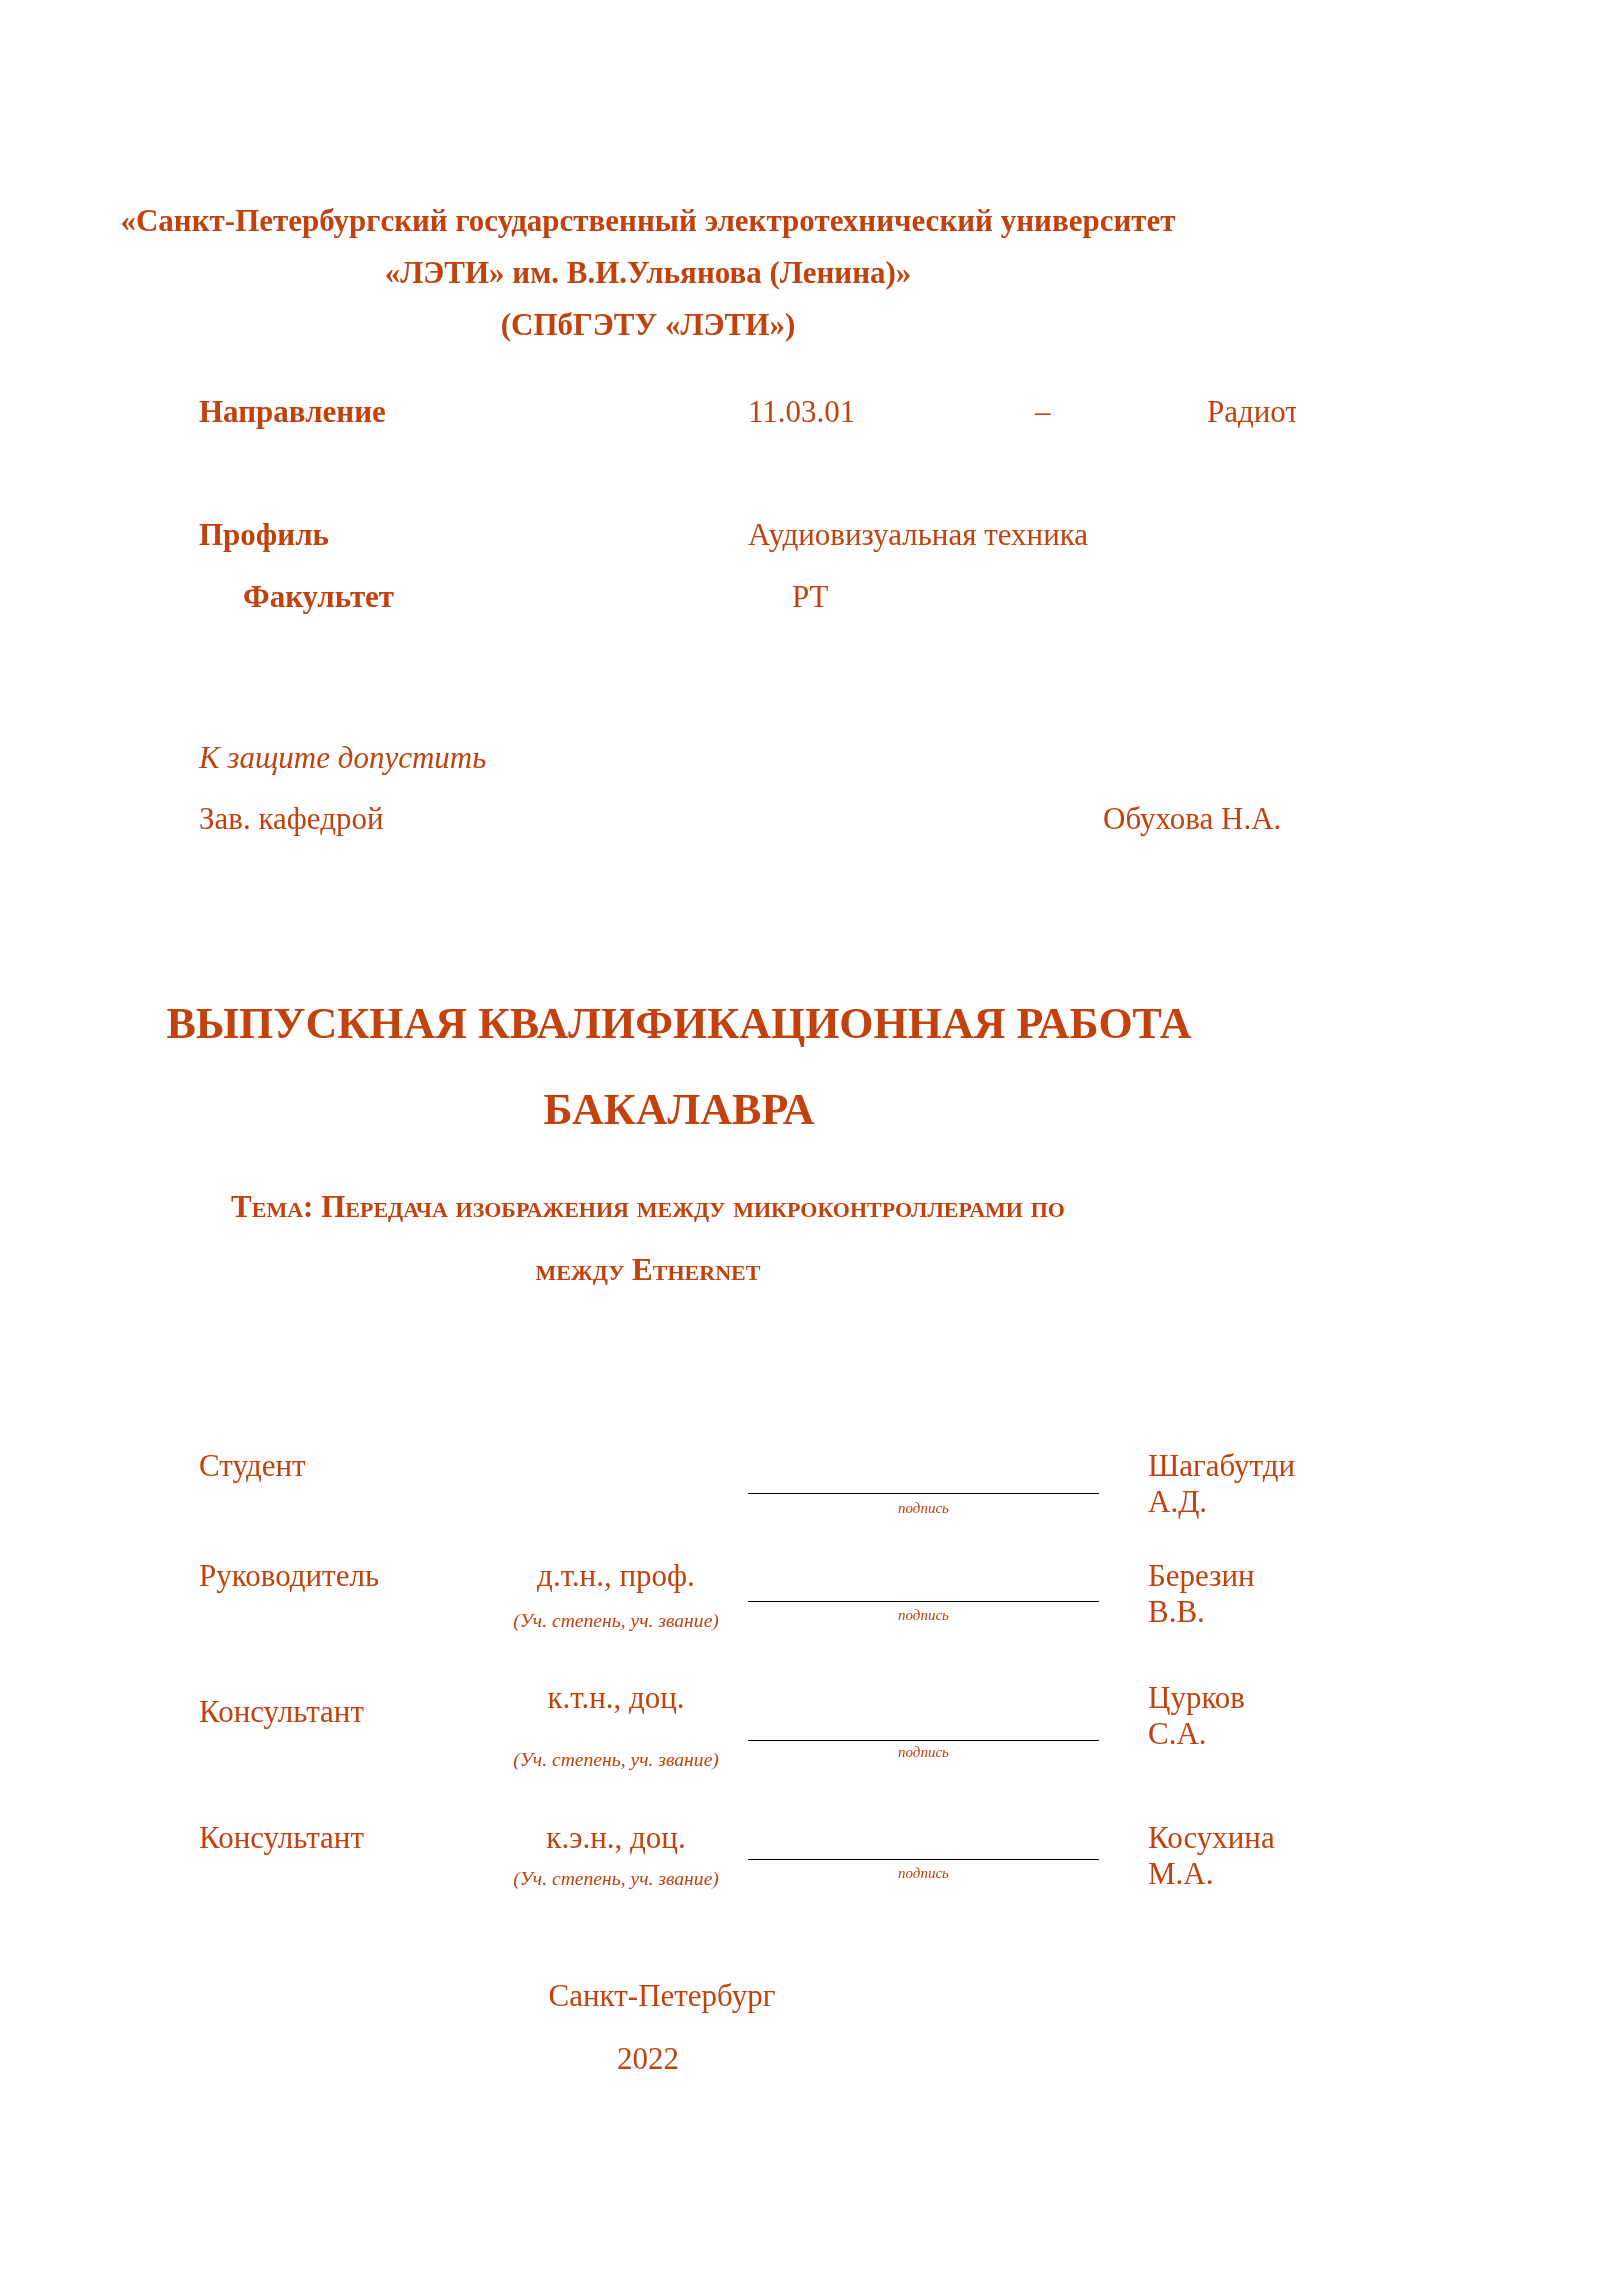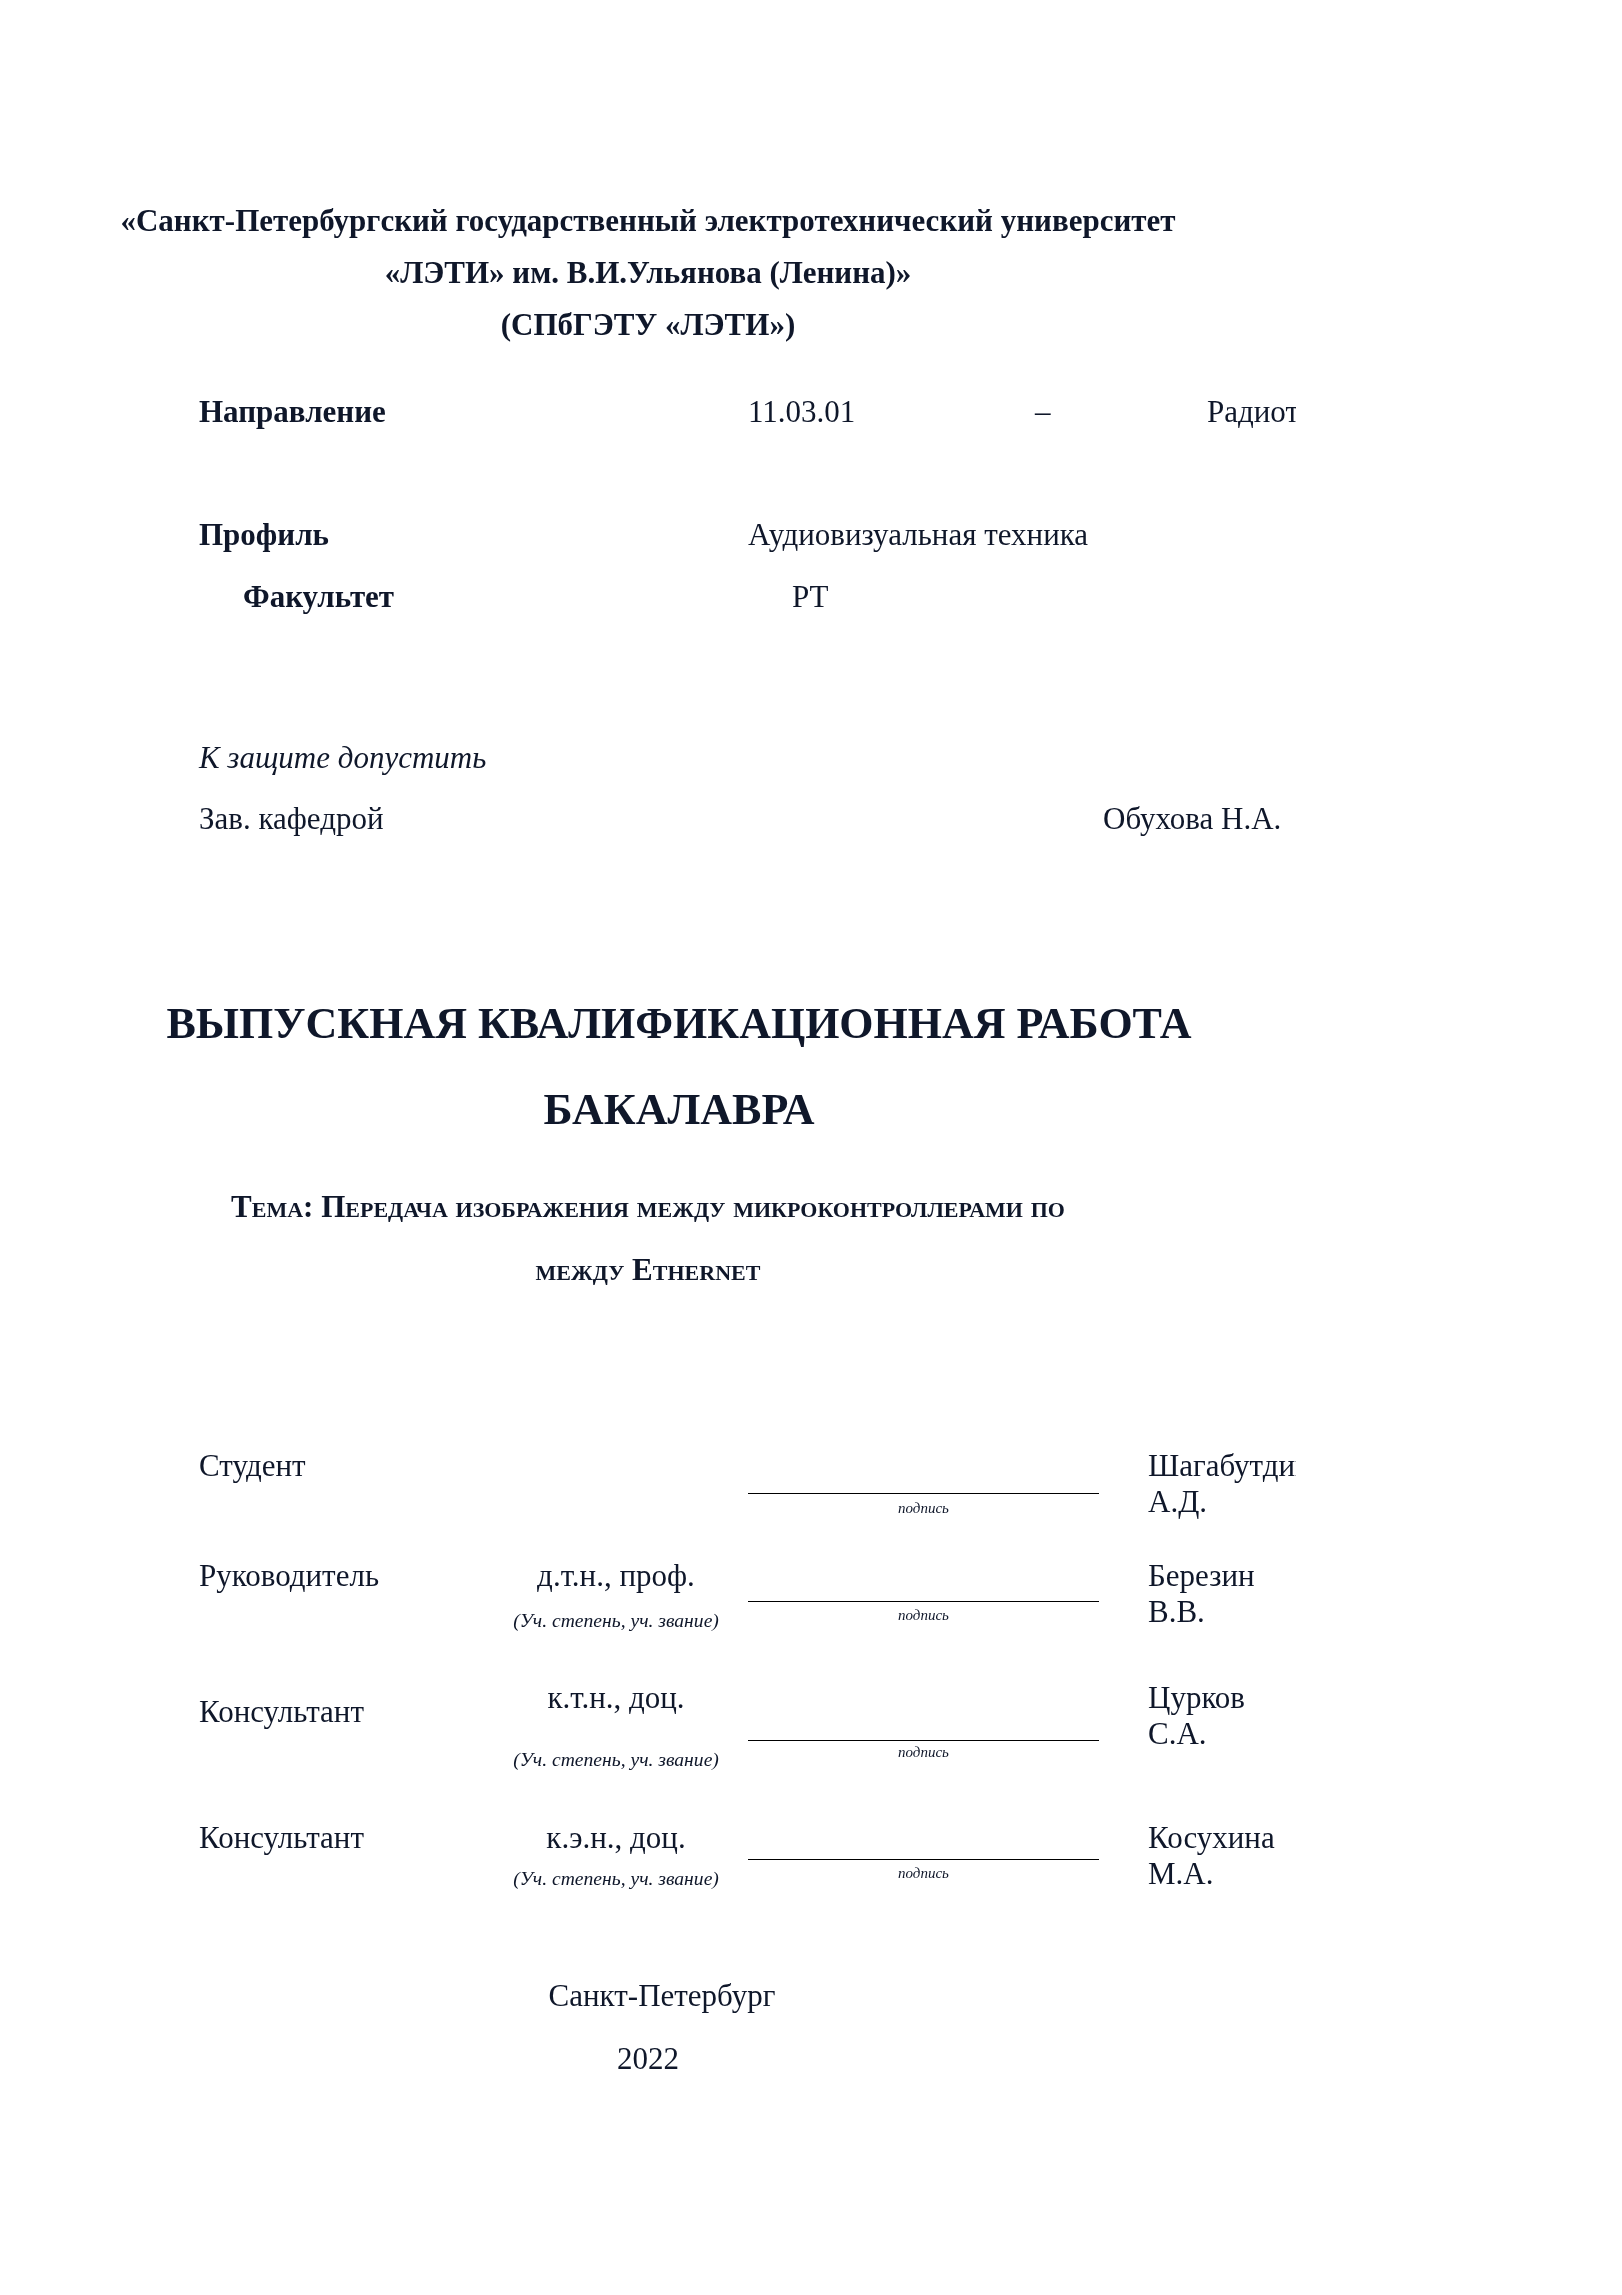--- a/index.html
+++ b/index.html
@@ -2,21 +2,21 @@
 <html style="font-size:12.6px"><head>
 <meta charset="utf-8">
 <style>
   * { margin: 0; padding: 0; box-sizing: border-box; }
   html, body { background: #ffffff; }
   .page {
     position: relative;
     width: 1296px;
     height: 2295px;
     background: #ffffff;
-    color: #0f172a;
+    color: #c2410c;
     font-family: "Liberation Serif", serif;
     font-size: 31px;
     overflow: hidden;
   }
 
   
   .doc-header {
     position: absolute;
     top: 195px;
     left: 0;

